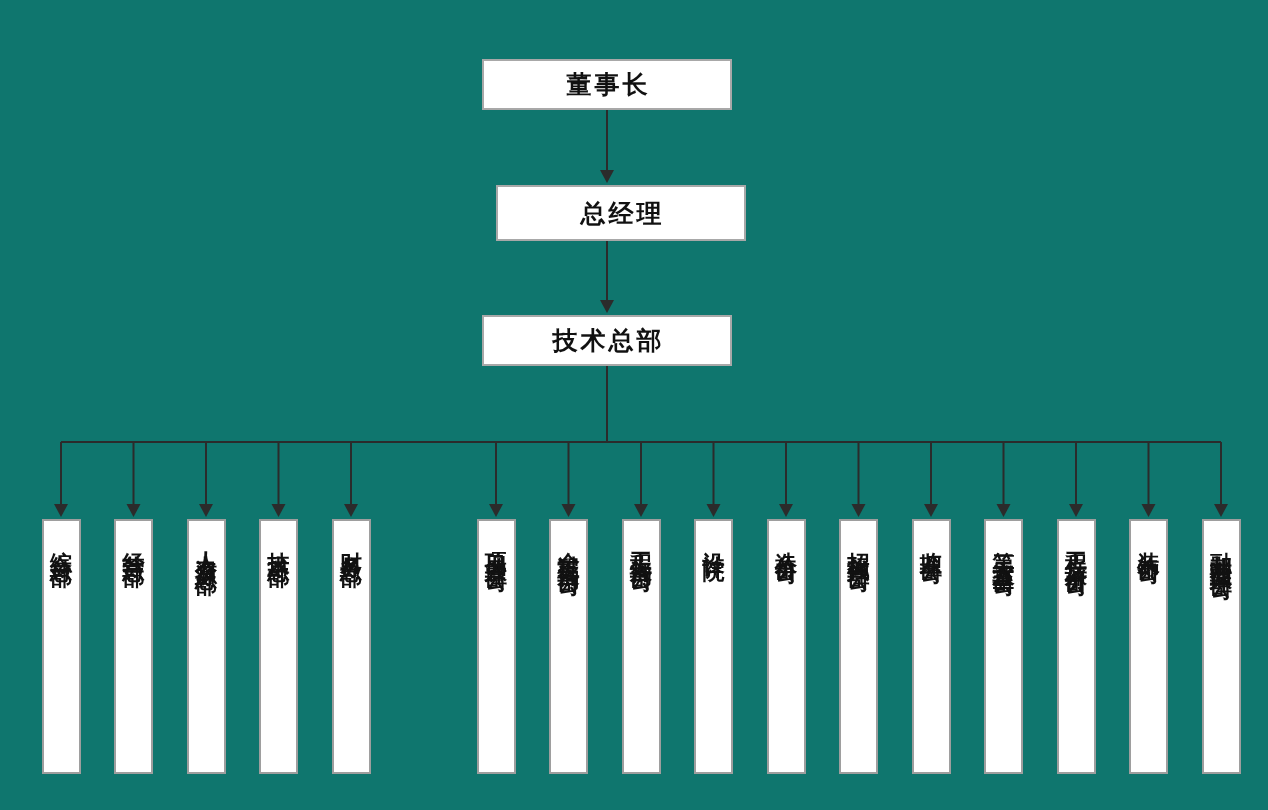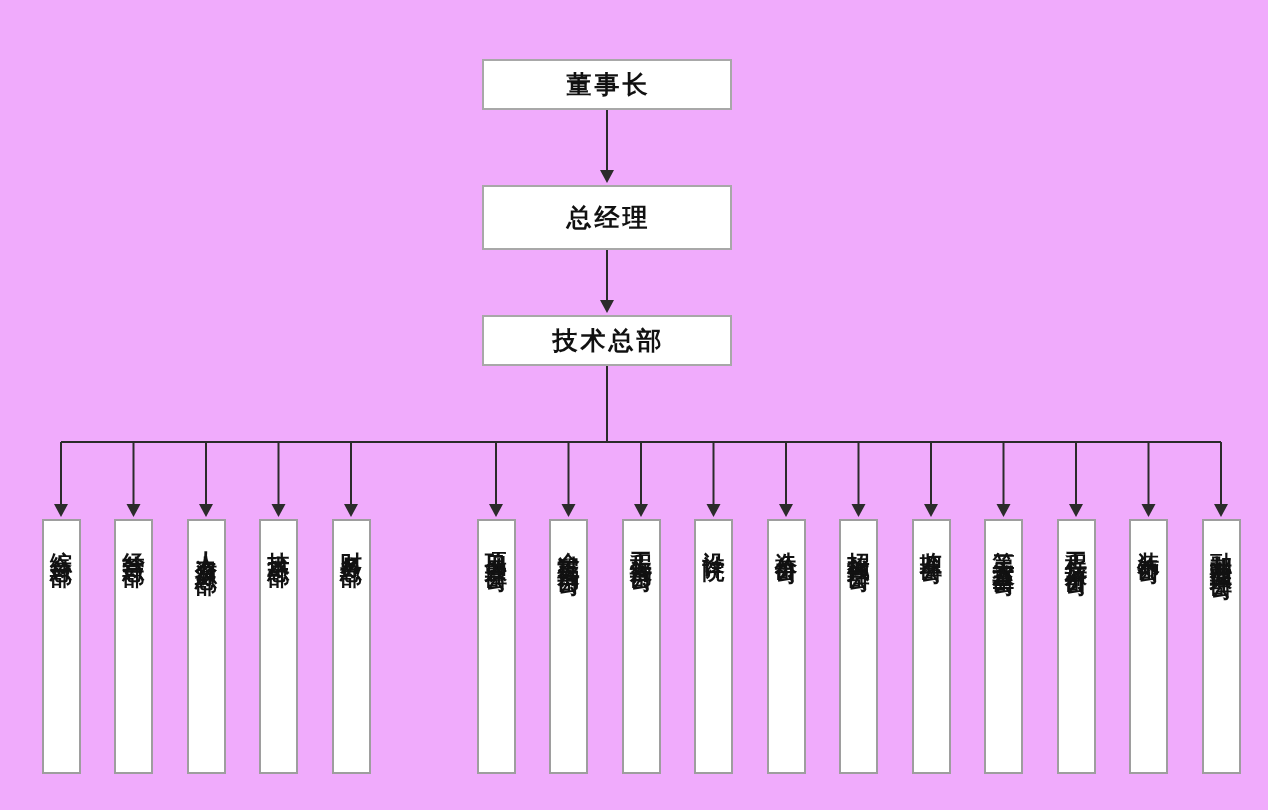--- a/index.html
+++ b/index.html
@@ -5,21 +5,21 @@
   html, body {
     margin: 0;
     padding: 0;
     background: #ffffff;
     font-family: "Liberation Sans", "DejaVu Sans", sans-serif;
   }
   .canvas {
     position: relative;
     width: 1268px;
     height: 810px;
-    background: #f0abfc;
+    background: #0f766e;
     overflow: hidden;
   }
   .connectors {
     position: absolute;
     left: 0; top: 0;
     width: 1268px;
     height: 810px;
   }
   .tbox {
     position: absolute;
@@ -110,21 +110,21 @@
     <polygon points="1076,517 1069,504 1083,504" stroke="none"></polygon>
     <line x1="1148.5" y1="442" x2="1148.5" y2="505"></line>
     <polygon points="1148.5,517 1141.5,504 1155.5,504" stroke="none"></polygon>
     <line x1="1221" y1="442" x2="1221" y2="505"></line>
     <polygon points="1221,517 1214,504 1228,504" stroke="none"></polygon>
   </svg>
 
   <div class="tbox" style="left:482px; top:59px;">
     <span>董事长</span>
   </div>
-  <div class="tbox" style="left:482px; top:185px; height:65px;">
+  <div class="tbox" style="left:496px; top:185px; height:56px;">
     <span>总经理</span>
   </div>
   <div class="tbox" style="left:482px; top:315px;">
     <span>技术总部</span>
   </div>
 
   <div class="vbox" style="left:41.5px;">
     <span>综合总部</span>
   </div>
   <div class="vbox" style="left:114px;">

